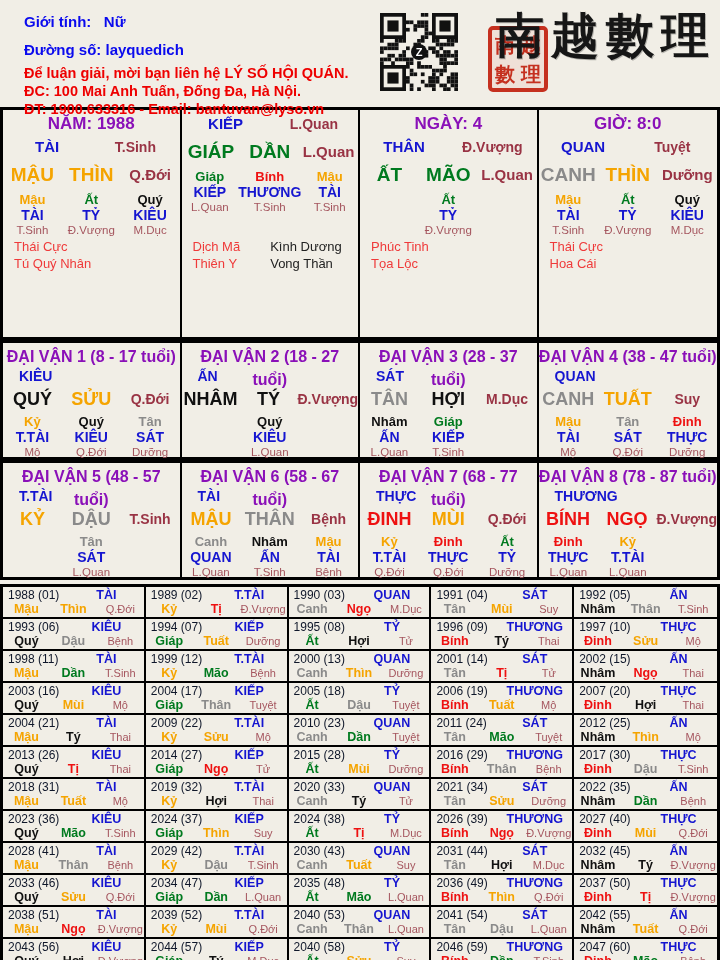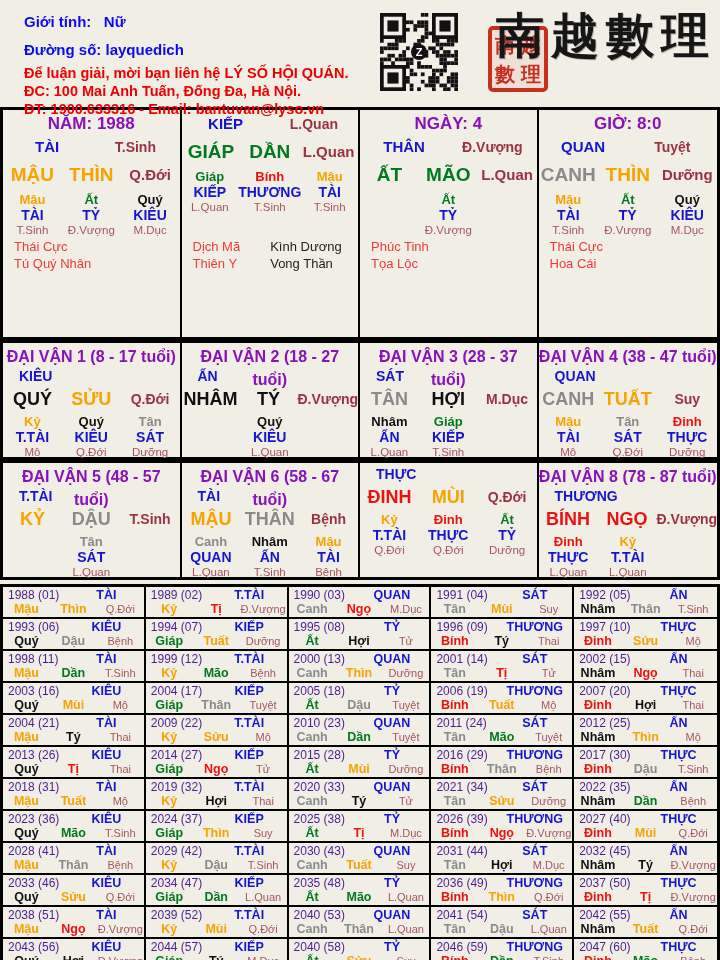--- a/index.html
+++ b/index.html
@@ -49,21 +49,21 @@
   .dtitle{text-align:center;color:#8A10B8;font-weight:bold;font-size:16px;height:22px;line-height:23px;}
   .dstar{padding-left:16px;height:19px;line-height:19px;font-size:14px;}
   .drow{display:grid;grid-template-columns:1fr 1fr 1fr;height:26px;line-height:26px;text-align:center;}
   .drow .big{font-size:18px;font-weight:bold;} .drow .stage-b{font-size:14px;}
   
   .years{margin-top:4px;border:3px solid #000;display:grid;grid-template-columns:repeat(5,1fr);}
   .ycell{border-right:2px solid #000;border-bottom:2px solid #000;height:29px;padding-top:1px;}
   .ycell:nth-child(5n){border-right:none;}
   .ycell:nth-child(n+56){border-bottom:none;}
   .yline1{display:grid;grid-template-columns:66px 1fr;height:15px;line-height:15px;}
-  .ylabel{color:#4c1d95;font-size:12px;padding-left:5px;white-space:nowrap;}
+  .ylabel{color:#0f172a;font-size:12px;padding-left:5px;white-space:nowrap;}
   .ystar{text-align:center;color:#1515D0;font-weight:bold;font-size:12.5px;}
   .yline2{display:grid;grid-template-columns:1fr 1fr 1fr;text-align:center;height:14px;line-height:13px;}
   .ybig{font-size:12.5px;font-weight:bold;}
   .ystg{font-size:11px;color:#A5555E;}
 </style>
 </head>
 <body>
 
 <div class="page">
 
@@ -508,20 +508,21 @@
             <div class="hstg">T.Sinh</div>
           </div>
           <div class="hcol">
             <div class="hstem" style="color: rgb(245, 164, 0);">Mậu</div>
             <div class="hstar">TÀI</div>
             <div class="hstg">Bệnh</div>
           </div>
         </div>
       </div>
       <div class="dcell">
+        <div class="dtitle">ĐẠI VẬN 7 (68 - 77 tuổi)</div>
         <div class="dstar star-b">THỰC</div>
         <div class="drow">
           <span class="big" style="color: rgb(238, 17, 17);">ĐINH</span>
           <span class="big" style="color: rgb(245, 164, 0);">MÙI</span>
           <span class="stage-b">Q.Đới</span>
         </div>
         <div class="hid">
           <div class="hcol">
             <div class="hstem" style="color: rgb(245, 164, 0);">Kỷ</div>
             <div class="hstar">T.TÀI</div>
@@ -965,21 +966,21 @@
           <span class="ystar">KIẾP</span>
         </div>
         <div class="yline2">
           <span class="ybig" style="color: rgb(0, 122, 31);">Giáp</span>
           <span class="ybig" style="color: rgb(245, 164, 0);">Thìn</span>
           <span class="ystg">Suy</span>
         </div>
       </div>
       <div class="ycell">
         <div class="yline1">
-          <span class="ylabel">2025 (38)</span>
+          <span class="ylabel">2024 (38)</span>
           <span class="ystar">TỶ</span>
         </div>
         <div class="yline2">
           <span class="ybig" style="color: rgb(0, 122, 31);">Ất</span>
           <span class="ybig" style="color: rgb(238, 17, 17);">Tị</span>
           <span class="ystg">M.Dục</span>
         </div>
       </div>
       <div class="ycell">
         <div class="yline1">

